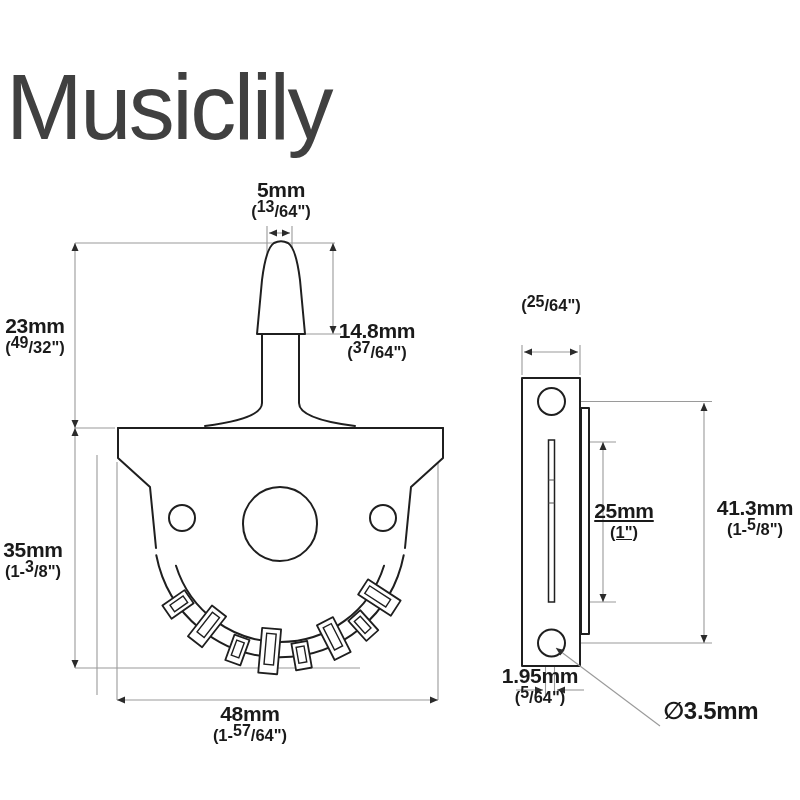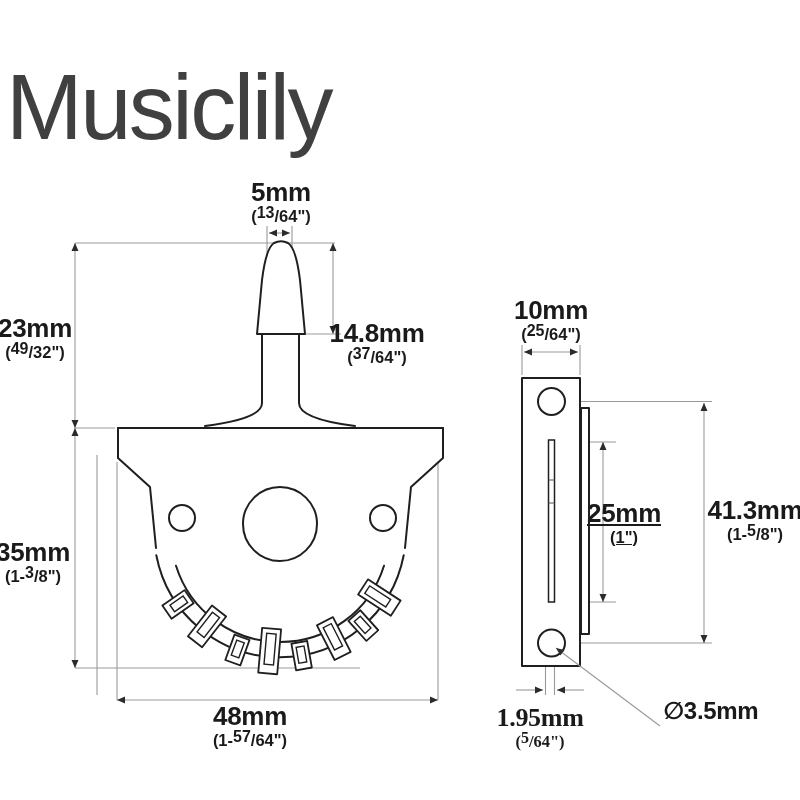--- a/index.html
+++ b/index.html
@@ -12,21 +12,21 @@
   svg{position:absolute;left:0;top:0;}
   .part{stroke:#1f1f1f;stroke-width:2;fill:none;stroke-linejoin:round;stroke-linecap:round;}
   .partfill{stroke:#1f1f1f;stroke-width:2;fill:#ffffff;stroke-linejoin:round;}
   .lug{stroke:#1f1f1f;stroke-width:1.8;fill:#ffffff;stroke-linejoin:round;}
   .lugslot{stroke:#1f1f1f;stroke-width:1.4;fill:#ffffff;}
   .ext{stroke:#9a9a9a;stroke-width:1.1;fill:none;}
   .dl{stroke:#9a9a9a;stroke-width:1.1;fill:none;}
   .thin{stroke:#1f1f1f;stroke-width:1.5;fill:#ffffff;}
   .tick{stroke:#555;stroke-width:1;}
   .dim{position:absolute;width:160px;text-align:center;color:#1a1a1a;}
-  .dim .val{font-size:26px;font-weight:700;line-height:1.12;letter-spacing:-0.3px;white-space:nowrap;}
+  .dim .val{font-size:21px;font-weight:700;line-height:1.12;letter-spacing:-0.3px;white-space:nowrap;}
   .dim .frac{font-size:16.5px;font-weight:700;line-height:1.18;white-space:nowrap;}
   .dim .frac sup{font-size:16px;position:relative;top:-4.5px;vertical-align:baseline;}
   #dim-hole .val{font-size:24px;}
   #dim-hole .frac{font-size:20px;}
 </style>
 </head>
 <body>
 
 <div id="logo">Musiclily</div>
 
@@ -161,34 +161,33 @@
   <div class="val">35mm</div>
   <div class="frac"><span>(1-</span><sup>3</sup><span>/8")</span></div>
 </div>
 
 <div class="dim" id="dim-48" style="left:170px;top:702px;">
   <div class="val">48mm</div>
   <div class="frac"><span>(1-</span><sup>57</sup><span>/64")</span></div>
 </div>
 
 <div class="dim" id="dim-10" style="left:471px;top:296px;">
-  <div class="val">10mm</div>
   <div class="frac"><span>(</span><sup>25</sup><span>/64")</span></div>
 </div>
 
 <div class="dim" id="dim-25" style="left:544px;top:499px;text-decoration:underline;">
   <div class="val">25mm</div>
   <div class="frac"><span>(1")</span><sup></sup><span></span></div>
 </div>
 
 <div class="dim" id="dim-413" style="left:675px;top:496px;">
   <div class="val">41.3mm</div>
   <div class="frac"><span>(1-</span><sup>5</sup><span>/8")</span></div>
 </div>
 
-<div class="dim" id="dim-195" style="left:460px;top:703px;font-family:Liberation Serif, serif;">
+<div class="dim" id="dim-195" style="left:460px;top:664px;">
   <div class="val">1.95mm</div>
   <div class="frac"><span>(</span><sup>5</sup><span>/64")</span></div>
 </div>
 
 <div class="dim" id="dim-hole" style="left:631px;top:698px;">
   <div class="val">∅3.5mm</div>
 </div>
 
 </body></html>

